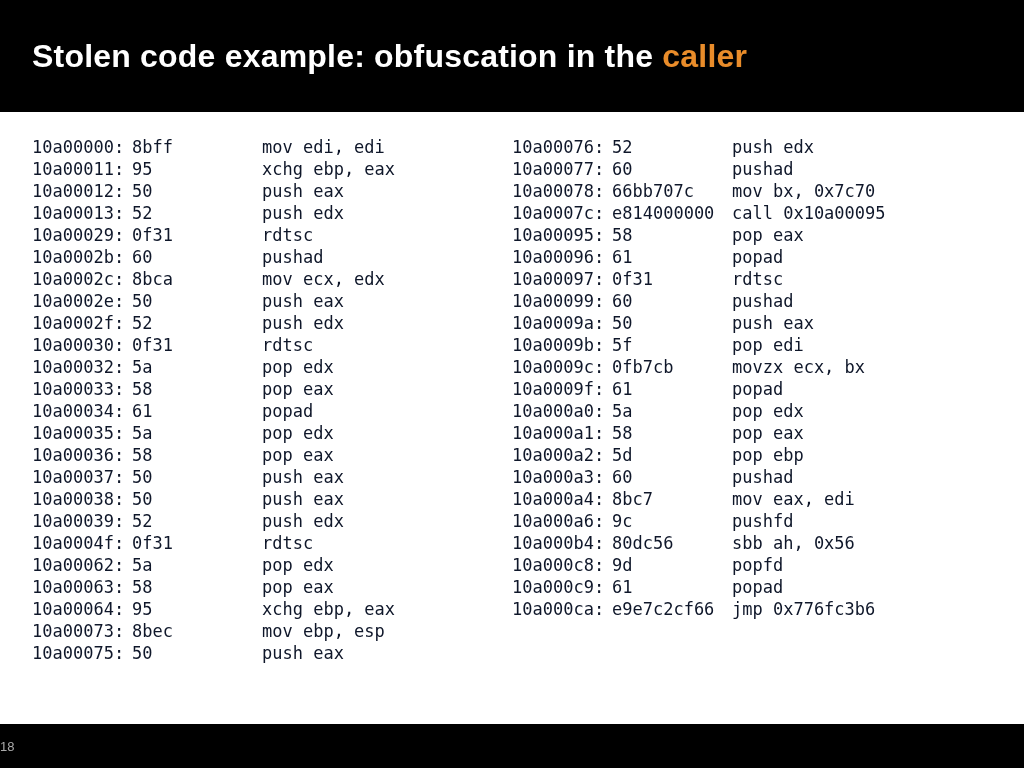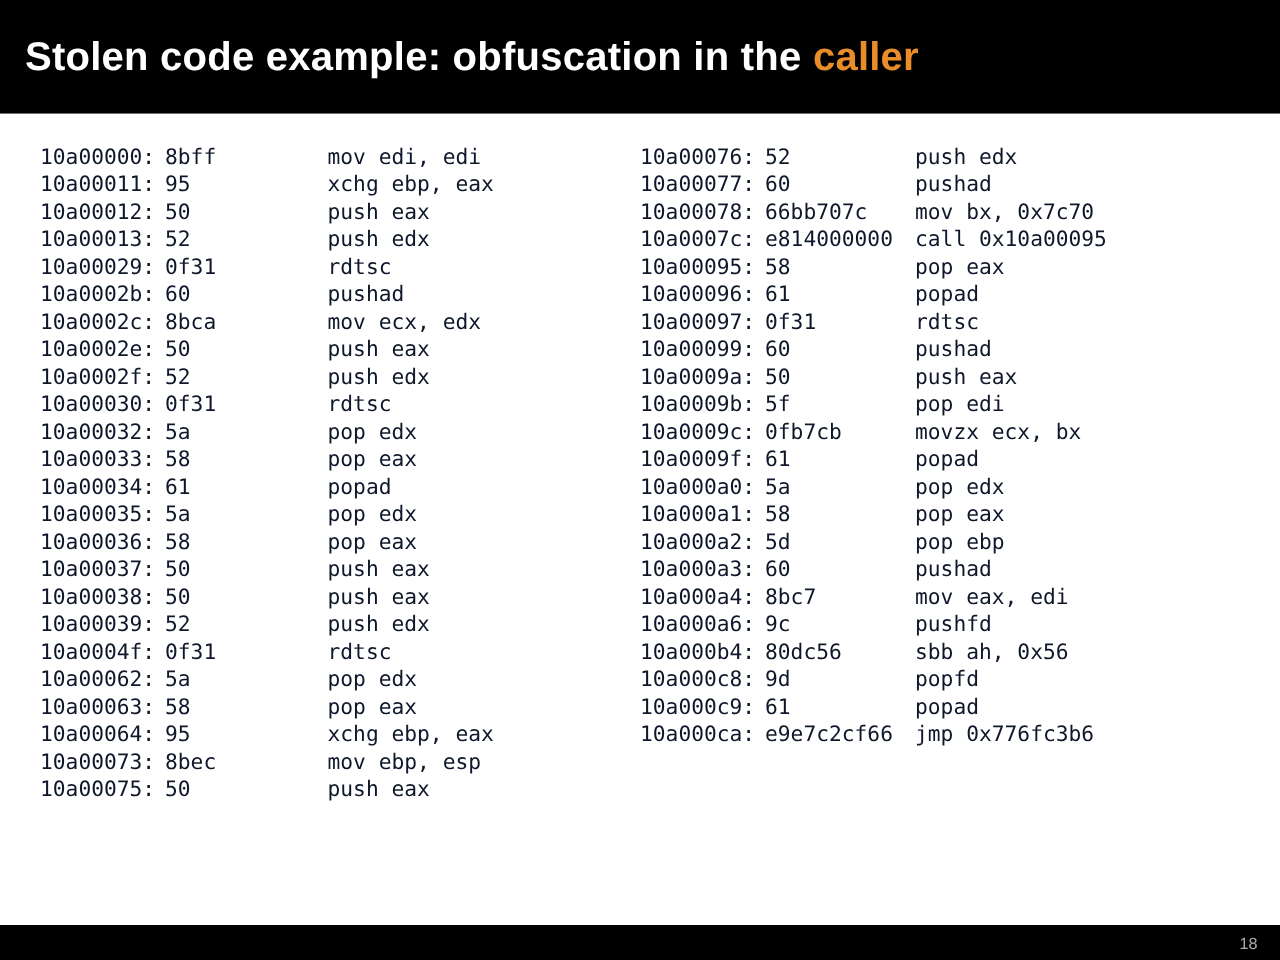--- a/index.html
+++ b/index.html
@@ -13,24 +13,24 @@
   }
   .slide {
     width: 1024px;
     height: 768px;
     display: flex;
     flex-direction: column;
   }
   .header {
     background: #000;
     color: #fff;
-    height: 91px;
+    height: 112px;
     display: flex;
     align-items: center;
-    padding-left: 20px;
+    padding-left: 32px;
     box-sizing: border-box;
   }
   .title {
     font-size: 32px;
     font-weight: 700;
     letter-spacing: 0.2px;
   }
   .title .hl {
     color: #e98c2a;
   }
@@ -56,23 +56,22 @@
     flex-direction: row;
   }
   .addr  { display: inline-block; width: 100px; }
   .bytes { display: inline-block; width: 130px; }
   .asm   { display: inline-block; }
   .col.right .bytes { width: 120px; }
 
   .footer {
     background: #000;
     color: #aaa;
-    height: 28px;
+    height: 44px;
     display: flex;
-    justify-content: flex-end;
     align-items: center;
     padding-right: 18px;
     font-size: 13px;
     box-sizing: border-box;
   }
 </style>
 </head>
 <body>
 
 <div class="slide">

